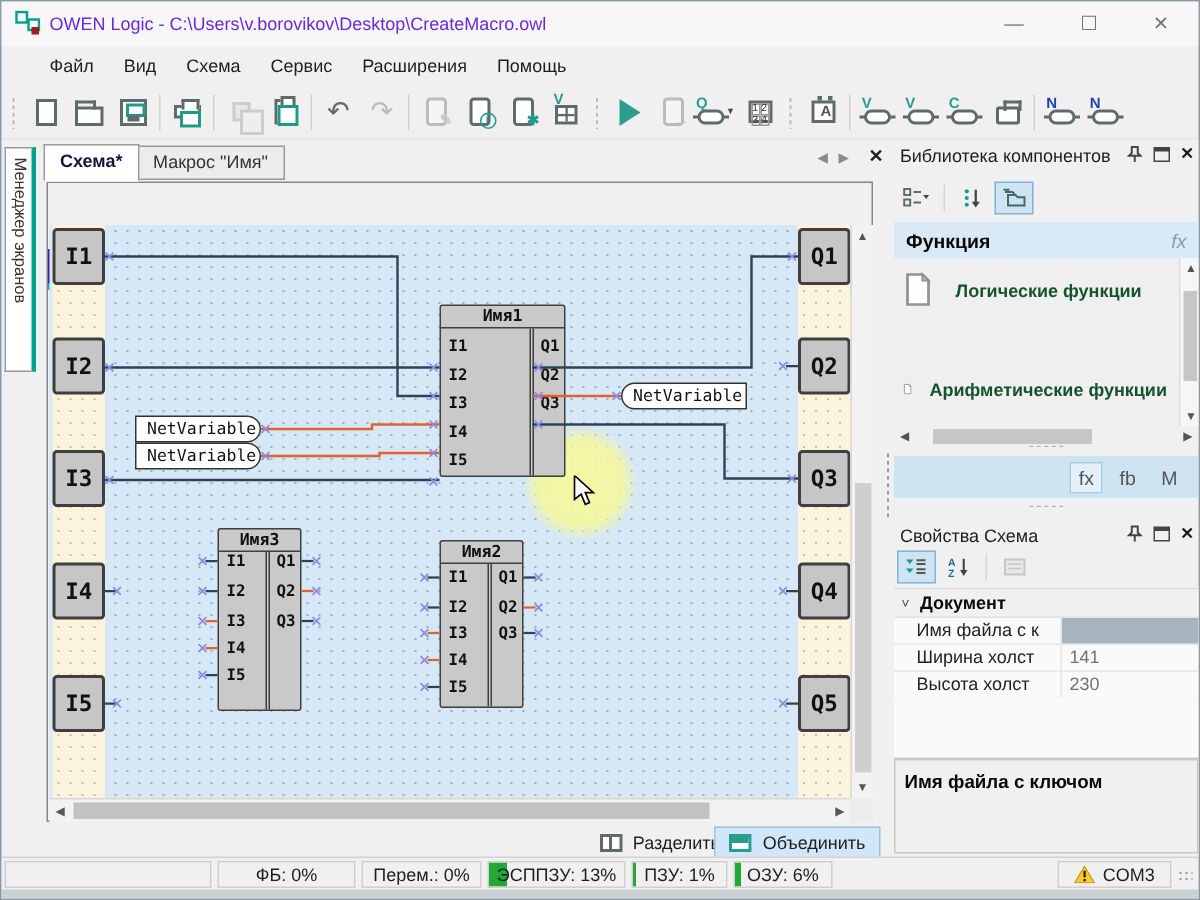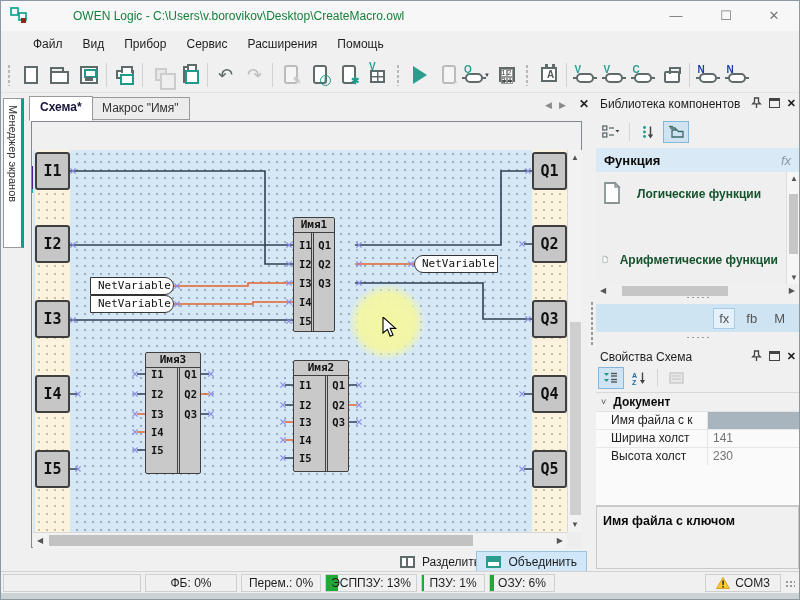--- a/index.html
+++ b/index.html
@@ -3,21 +3,21 @@
 <meta charset="utf-8">
 <style>
   * { margin:0; padding:0; box-sizing:border-box; }
   html,body { width:800px; height:600px; }
   body { font-family:"Liberation Sans",sans-serif; background:#fff; }
   .window { position:relative; width:800px; height:600px; background:#f0f0f0; border:1px solid #8a9aa4; overflow:hidden; }
 
   
   .titlebar { position:absolute; left:0; top:0; width:100%; height:30px; background:#f7f7f7; }
   .app-icon { position:absolute; left:9px; top:6px; }
-  .title-text { position:absolute; left:32px; top:8px; font-size:12px; color:#15803d; white-space:nowrap;margin-left:40px; }
+  .title-text { position:absolute; left:32px; top:8px; font-size:12px; color:#6d28d9; white-space:nowrap; }
   .winctl { position:absolute; top:3px; width:34px; height:24px; text-align:center; line-height:24px; color:#777; font-size:13px; }
   .wc-min { right:106px; } .wc-max { right:56px; } .wc-close { right:8px; }
 
   
   .menubar { position:absolute; left:0; top:30px; width:100%; height:26px; display:flex; align-items:center; padding-left:22px; }
   .menu-item { font-size:12px; color:#1e1e1e; padding:4px 10px; }
 
   
   .toolbar { position:absolute; left:0; top:56px; width:100%; height:36px; display:flex; align-items:center; padding-left:2px; border-bottom:1px solid #e2e2e2; }
   .tbtn { position:relative; width:29px; height:30px; border:none; background:transparent; display:flex; align-items:center; justify-content:center; flex:none; }
@@ -195,21 +195,21 @@
     </span>
     <span class="title-text">OWEN Logic - C:\Users\v.borovikov\Desktop\CreateMacro.owl</span>
     <span class="winctl wc-min">—</span>
     <span class="winctl wc-max">☐</span>
     <span class="winctl wc-close">✕</span>
   </div>
 
   <div class="menubar">
     <span class="menu-item">Файл</span>
     <span class="menu-item">Вид</span>
-    <span class="menu-item">Прибор</span>
+    <span class="menu-item">Схема</span>
     <span class="menu-item">Сервис</span>
     <span class="menu-item">Расширения</span>
     <span class="menu-item">Помощь</span>
   </div>
 
   <div class="toolbar">
     <span class="tgrip"></span>
     <button class="tbtn">
         <span class="ic i-new"></span>
       </button>
@@ -367,21 +367,21 @@
       <div class="io" style="left: 2px; top: 2px;">I1</div>
         <div class="io" style="left: 2px; top: 75px;">I2</div>
         <div class="io" style="left: 2px; top: 150px;">I3</div>
         <div class="io" style="left: 2px; top: 225px;">I4</div>
         <div class="io" style="left: 2px; top: 300px;">I5</div>
         <div class="io" style="left: 499px; top: 2px;">Q1</div>
         <div class="io" style="left: 499px; top: 75px;">Q2</div>
         <div class="io" style="left: 499px; top: 150px;">Q3</div>
         <div class="io" style="left: 499px; top: 225px;">Q4</div>
         <div class="io" style="left: 499px; top: 300px;">Q5</div>
-        <div class="fblock" style="left: 260px; top: 67px; width: 42px; height: 115px;">
+        <div class="fblock" style="left: 260px; top: 53px; width: 84px; height: 115px;">
           <div class="fb-head">Имя1</div>
           <div class="fb-div"></div>
           <span class="fb-pin" style="left: 5px; top: 21px;">I1</span>
           <span class="fb-pin" style="left: 5px; top: 40px;">I2</span>
           <span class="fb-pin" style="left: 5px; top: 59px;">I3</span>
           <span class="fb-pin" style="left: 5px; top: 78px;">I4</span>
           <span class="fb-pin" style="left: 5px; top: 97px;">I5</span>
           <span class="fb-pin" style="right: 3px; top: 21px;">Q1</span>
           <span class="fb-pin" style="right: 3px; top: 40px;">Q2</span>
           <span class="fb-pin" style="right: 3px; top: 59px;">Q3</span>

